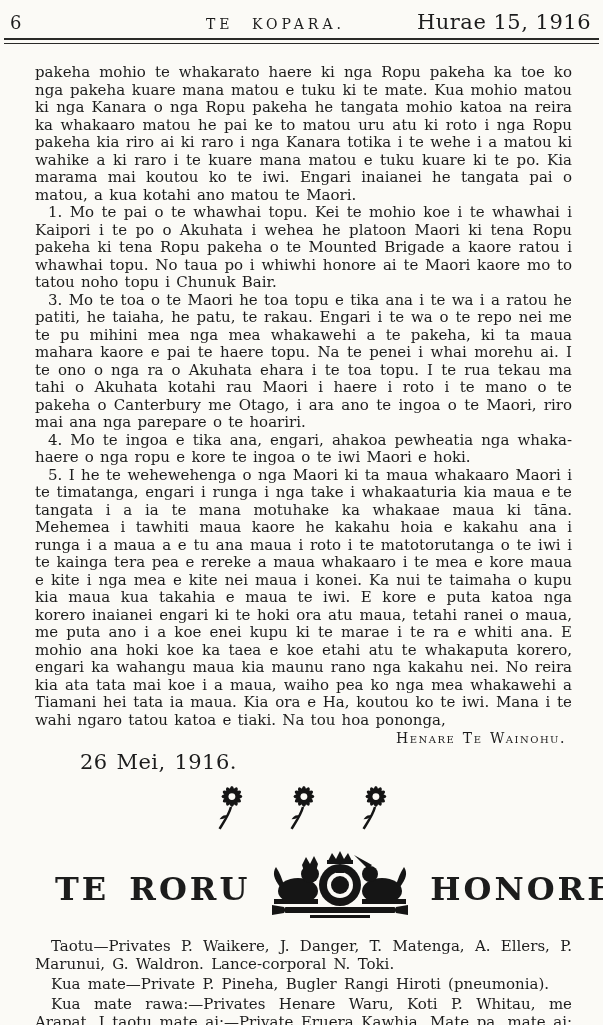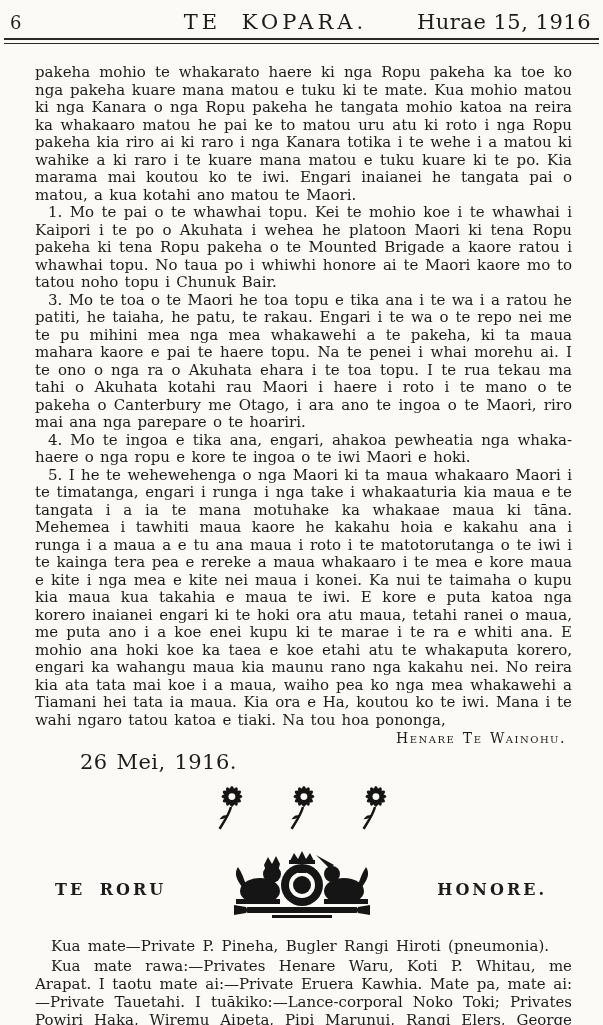--- a/index.html
+++ b/index.html
@@ -18,21 +18,21 @@
   }
   
   .runhead{
     display:grid;
     grid-template-columns:1fr auto 1fr;
     align-items:baseline;
     padding:10px 8px 2px 8px;
   }
   .page-num{font-size:18px;text-align:left;padding-left:2px;}
   .masthead{
-    font-size:21px;
+    font-size:14px;
     letter-spacing:4px;
     word-spacing:10px;
     transform:translateX(-26px);
     white-space:nowrap;
   }
   .issue-date{font-size:21px;text-align:right;padding-right:4px;letter-spacing:0.5px;}
   .rule{
     margin:2px 4px 0 4px;
     height:3px;
     border-top:2.5px solid #2a2a28;
@@ -72,21 +72,21 @@
   .flower{width:38px;height:48px;}
   
   .roll-heading{
     display:flex;
     align-items:center;
     justify-content:space-between;
     margin:14px 56px 0 55px;
     height:84px;
   }
   .roll-title{
-    font-size:16px;
+    font-size:32px;
     font-weight:bold;
     letter-spacing:3px;
     word-spacing:6px;
     white-space:nowrap;
   }
   .arms{width:180px;height:84px;flex:0 0 auto;}
   .roll-text{
     margin:6px 31px 0 35px;
     font-size:15px;
     line-height:18px;
@@ -187,17 +187,18 @@
         <rect x="34" y="60" width="112" height="6" rx="2"></rect>
         <path d="M22 58 L34 60 L34 66 L22 68 Z"></path>
         <path d="M158 58 L146 60 L146 66 L158 68 Z"></path>
         <rect x="60" y="68" width="60" height="3"></rect>
       </g>
     </svg>
     <span class="roll-title">HONORE.</span>
   </div>
 
   <div class="roll-text">
+    <p class="para">Taotu—Privates P. Waikere, J. Danger, T. Matenga, A. Ellers, P. Marunui, G. Waldron.  Lance-corporal N. Toki.</p>
     <p class="para">Kua mate—Private P. Pineha, Bugler Rangi Hiroti (pneumonia).</p>
     <p class="para">Kua mate rawa:—Privates Henare Waru, Koti P. Whitau, me Arapat.  I taotu mate ai:—Private Eruera Kawhia.  Mate pa, mate ai:—Private Tauetahi.  I tuākiko:—Lance-corporal Noko Toki; Privates Powiri Haka, Wiremu Aipeta, Pipi Marunui, Rangi Elers, George Waldron, Tuheke Matenga, James Danger, Lieut. Walker.</p>
   </div>
 
 </div>
 
 </body></html>

